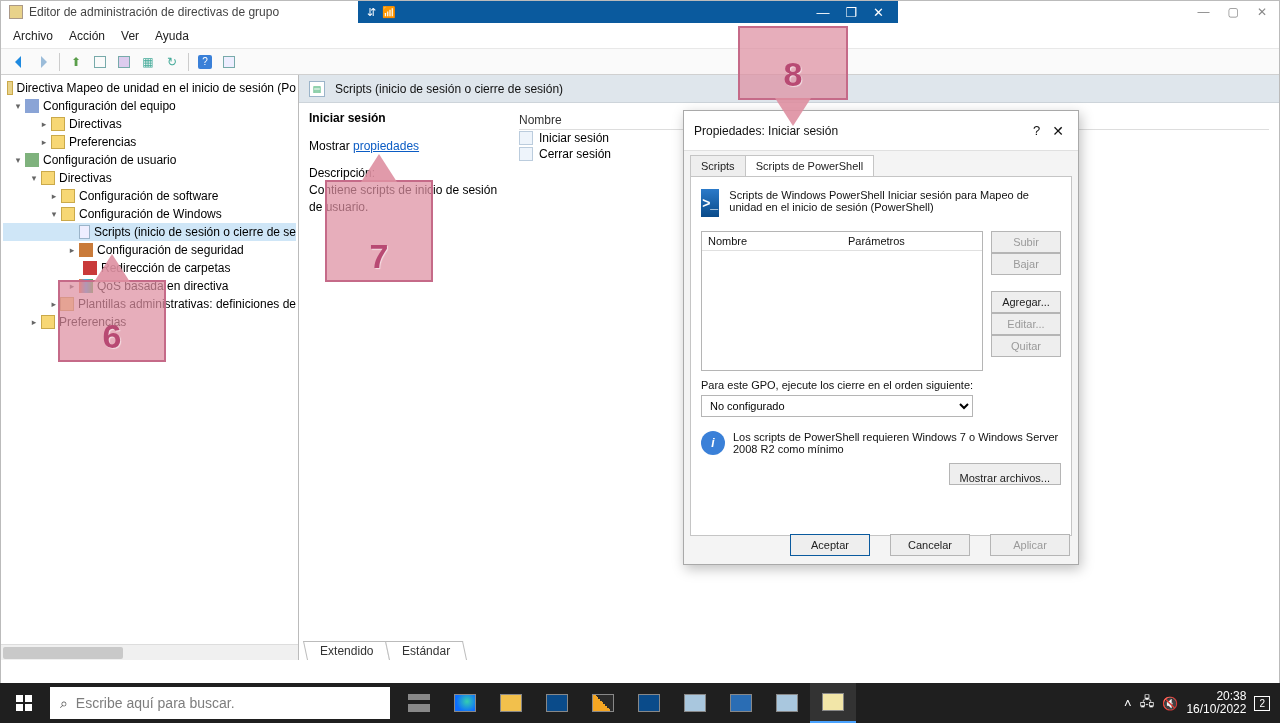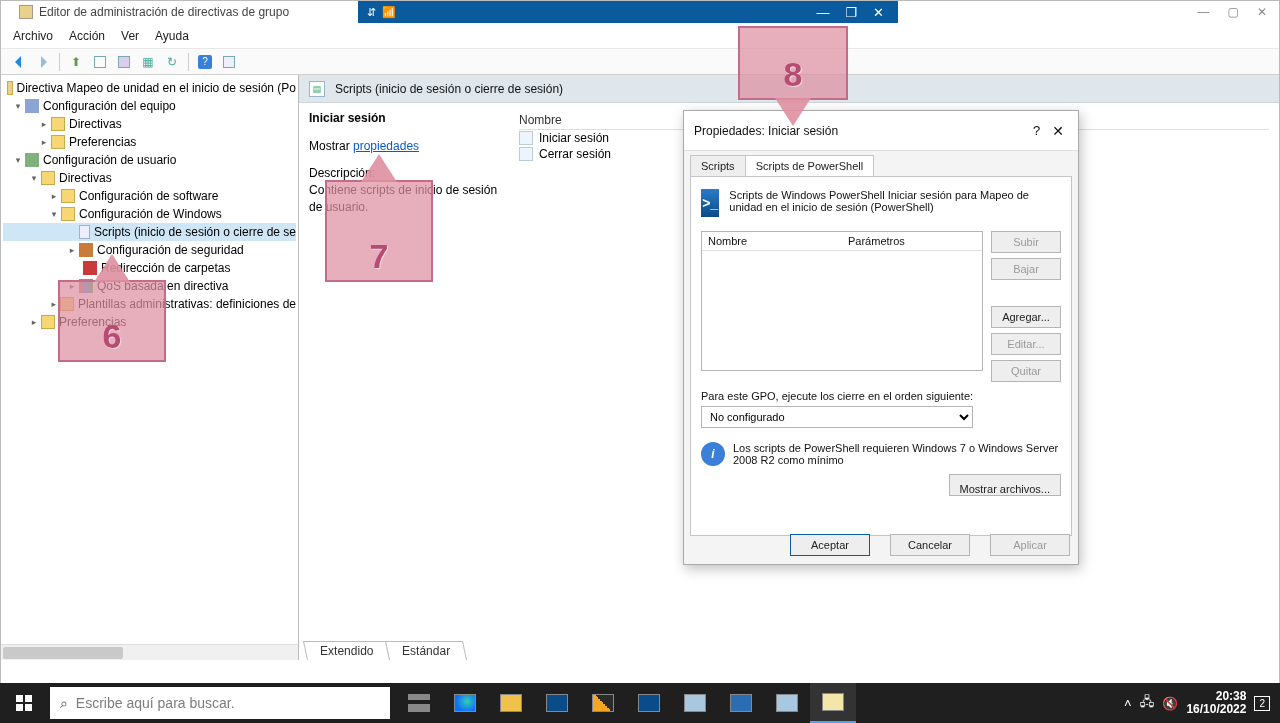--- a/index.html
+++ b/index.html
@@ -9,21 +9,21 @@
 .outer-window { position: absolute; inset: 0; background: #fff; border: 1px solid #bbb; }
 
 
 .vm-bar { position: absolute; top: 0; left: 357px; width: 540px; height: 22px; background: #0a5a9e; display: flex; align-items: center; padding: 0 6px; z-index: 5; }
 .vm-bar .vm-icon { color: #fff; font-size: 11px; margin: 0 3px; }
 .vm-bar .vm-spacer { flex: 1; }
 .vm-bar .wmin, .vm-bar .wmax, .vm-bar .wclose { color: #fff; font-size: 13px; padding: 0 8px; cursor: pointer; }
 
 
 .outer-title { position: absolute; top: 0; left: 0; right: 0; height: 22px; display: flex; align-items: center; }
-.outer-title .ot-left { display: flex; gap: 6px; padding-left: 18px; color: #444; }
+.outer-title .ot-left { display: flex; gap: 6px; padding-left: 8px; color: #444; }
 .outer-title .ot-icon { width: 14px; height: 14px; background: #e8d28a; border: 1px solid #a98; }
 .outer-title .ot-right { margin-left: auto; display: flex; gap: 18px; padding-right: 12px; color: #888; }
 .outer-title .ot-right span { font-size: 12px; cursor: default; }
 
 
 .menubar { position: absolute; top: 22px; left: 0; right: 0; height: 26px; display: flex; align-items: center; gap: 16px; padding: 0 12px; border-bottom: 1px solid #e8e8e8; background: #fff; }
 .menubar span { color: #222; cursor: pointer; }
 
 
 .toolbar { position: absolute; top: 48px; left: 0; right: 0; height: 26px; display: flex; align-items: center; gap: 4px; padding: 0 8px; border-bottom: 1px solid #d0d0d0; background: #fafafa; }
@@ -77,21 +77,21 @@
 .dialog .tab-body { margin: -1px 6px 6px; border: 1px solid #c5c5c5; background: #fff; padding: 12px 10px 8px; height: 360px; position: relative; }
 .dialog .ps-intro { display: flex; gap: 10px; align-items: flex-start; margin-bottom: 14px; }
 .dialog .ps-icon { width: 28px; height: 28px; background: linear-gradient(180deg,#2b7ac9,#0a4b8a); display: flex; align-items: center; justify-content: center; color: #fff; font-size: 14px; font-weight: bold; }
 .dialog .ps-text { color: #111; font-size: 11px; }
 .dialog .list-wrap { display: flex; gap: 8px; margin-bottom: 8px; }
 .dialog .list-box { flex: 1; height: 140px; border: 1px solid #b5b5b5; background: #fff; }
 .dialog .list-box .lh { display: flex; border-bottom: 1px solid #e0e0e0; }
 .dialog .list-box .lh div { padding: 3px 6px; font-size: 11px; color: #111; }
 .dialog .col-name { width: 50%; }
 .dialog .col-params { width: 50%; }
-.dialog .btns-col { display: flex; flex-direction: column; gap: 5px; width: 70px; }
+.dialog .btns-col { display: flex; flex-direction: column; width: 70px; }
 .dialog .btns-col button, .dialog .files-btn, .dialog .footer button {
   border: 1px solid #b5b5b5; background: #eee; color: #222; font-size: 11px; height: 22px; cursor: pointer;
 }
 .dialog .btns-col button:disabled { color: #9a9a9a; }
 .dialog .order-label { font-size: 11px; color: #111; margin: 2px 0 4px; }
 .dialog .order-select { width: 272px; height: 22px; border: 1px solid #b5b5b5; background: #fff; font-size: 11px; padding: 2px 4px; }
 .dialog .info-row { display: flex; gap: 8px; align-items: center; margin: 14px 0 8px; }
 .dialog .info-icon { width: 24px; height: 24px; border-radius: 50%; background: #3a80d8; color: #fff; font-weight: bold; display: flex; align-items: center; justify-content: center; font-style: italic; }
 .dialog .info-text { font-size: 11px; color: #111; flex: 1; }
 .dialog .files-btn { float: right; padding: 8px 10px; }
@@ -124,21 +124,21 @@
 .taskbar .start .win::before, .taskbar .start .win::after { content: ""; position: absolute; background: #1f1f1f; }
 .taskbar .start .win::before { left: 7px; top: 0; width: 2px; height: 16px; }
 .taskbar .start .win::after { top: 7px; left: 0; height: 2px; width: 16px; }
 .taskbar .search-box { width: 340px; height: 32px; background: #fff; margin-left: 2px; display: flex; align-items: center; gap: 8px; padding: 0 10px; }
 .taskbar .search-box .sicon { font-size: 14px; color: #555; }
 .taskbar .search-box .stext { color: #7d7d7d; font-size: 14px; }
 .taskbar .task-icons { display: flex; gap: 0px; margin-left: 6px; }
 .taskbar .task-icons .ti { width: 46px; height: 40px; display: flex; align-items: center; justify-content: center; cursor: pointer; }
 .taskbar .task-icons .ti.active { background: #333; border-bottom: 2px solid #4aa3ff; }
 .taskbar .tray { margin-left: auto; display: flex; align-items: center; gap: 8px; padding-right: 10px; color: #fff; font-size: 11px; }
-.taskbar .tray .clock { text-align: right; line-height: 1.1; font-weight: bold; }
+.taskbar .tray .clock { text-align: right; line-height: 1.1; }
 .taskbar .tray .tray-icon { font-size: 13px; }
 
 
 .sq-icon { width: 22px; height: 18px; border: 1px solid #888; background: #2a6db4; }
 .sq-icon.yellow { background: #f2c04c; }
 .sq-icon.ps { background: #0a4b8a; }
 .sq-icon.ramp { background: linear-gradient(45deg, #f5a623 50%, #2b2b2b 50%); }
 .sq-icon.note { background: #f2e6a8; }
 .sq-icon.edge { background: radial-gradient(circle at 60% 40%, #35cfae 0%, #0d6efd 70%); }
 .sq-icon.taskview { background: linear-gradient(to bottom, #888 6px, transparent 6px), linear-gradient(to bottom, transparent 10px, #888 10px); border: none; }

